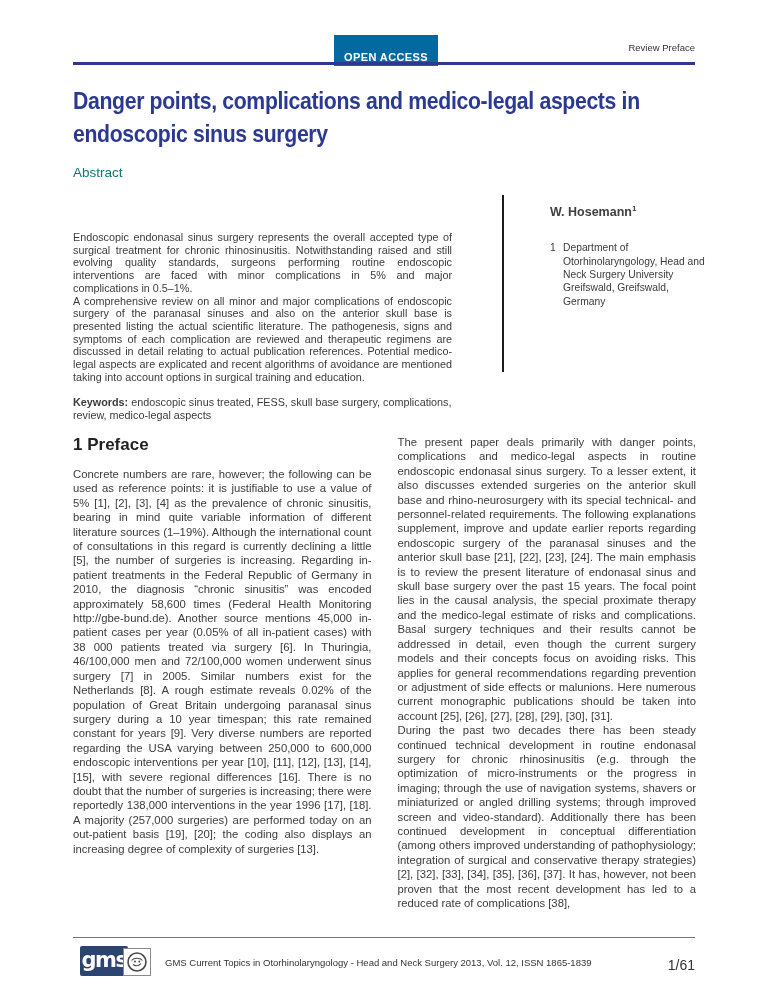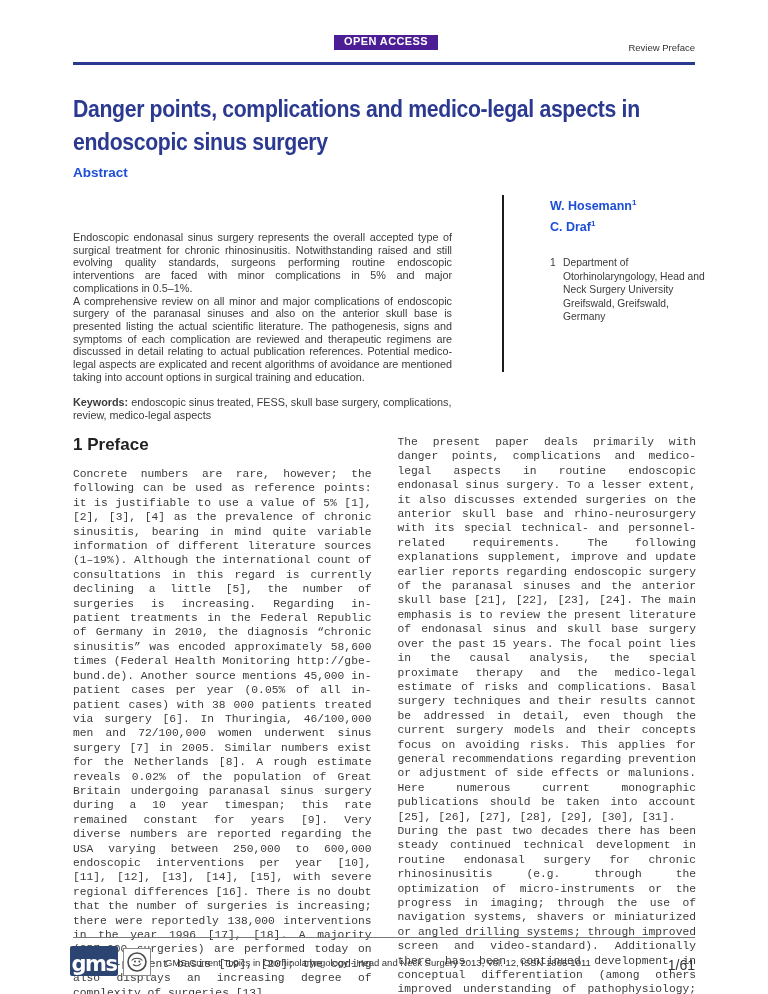--- a/index.html
+++ b/index.html
@@ -6,91 +6,92 @@
   body {
     width: 768px; height: 994px;
     background: #ffffff;
     font-family: "Liberation Sans", sans-serif;
     color: #3b3b3b;
     position: relative;
     overflow: hidden;
   }
   .badge {
     position: absolute; left: 334px; top: 35px;
-    background: #4c1d95; color: #ffffff;
+    background: #0369a1; color: #ffffff;
     font-size: 11px; font-weight: bold; letter-spacing: 0.4px;
-    padding: 0 10px 3px 10px;
+    padding: 16px 10px 3px 10px;
   }
   .review-article {
     position: absolute; right: 73px; top: 42px;
     font-size: 9.5px; color: #333333;
   }
   .rule-blue {
     position: absolute; left: 73px; top: 62px;
     width: 622px; height: 3px; background: #2b3a90;
   }
   .title-wrap {
-    position: absolute; left: 73px; top: 84px; width: 623px; margin-top: 8px;
+    position: absolute; left: 73px; top: 84px; width: 623px;
   }
   .title {
     width: 704px;
     transform: scaleX(0.885); transform-origin: 0 0;
     font-size: 24px; line-height: 33px; font-weight: bold;
     letter-spacing: -0.4px;
     color: #2b3a90;
   }
   .abstract-heading {
     position: absolute; left: 73px; top: 165px;
-    font-size: 13.5px; font-weight: bold; color: #1d4ed8;
+    font-size: 13.5px; font-weight: normal; color: #0f766e;
   }
   .abstract-body {
     position: absolute; left: 73px; top: 190px; width: 379px;
     font-size: 10.8px; line-height: 12.7px; margin-top: 41px;
   }
   .abstract-body p { margin: 0; text-align: justify; }
   .keywords { margin-top: 13px !important; text-align: left !important; }
   .kw-label { font-weight: bold; text-align: center; }
   .author-sep {
     position: absolute; left: 502px; top: 195px;
     width: 2px; height: 177px; background: #1c1c1c;
   }
   .authors-block {
     position: absolute; left: 550px; top: 194px; width: 155px;
   }
   .author-name {
-    font-size: 12.5px; font-weight: bold; color: #1d4ed8;
+    font-size: 12.5px; font-weight: bold; color: #404040;
     line-height: 18px;
+    margin-top: 6px;
   }
   .author-name sup { font-size: 8px; }
   .affiliations { margin-top: 20px; }
   .affiliation {
     display: flex; font-size: 10.3px; line-height: 13.4px; color: #3b3b3b;
   }
   .affil-num { width: 13px; flex: 0 0 13px; }
   .columns {
     position: absolute; left: 73px; top: 435px; width: 623px;
     display: grid; grid-template-columns: 1fr 1fr; column-gap: 26px;
   }
   .section-heading {
     font-size: 17px; line-height: 20px; font-weight: bold;
     color: #222222; margin: 0 0 12px 0;
   }
   .col p {
     margin: 0; text-align: justify;
-    font-size: 11.3px; line-height: 14.4px; font-family: Liberation Mono, monospace;
+    font-size: 11.3px; line-height: 14.4px;
   }
   .footer-rule {
     position: absolute; left: 73px; top: 937px;
     width: 622px; height: 1px; background: #777777;
   }
   .gms-logo-box {
-    position: absolute; left: 70px; top: 946px;
+    position: absolute; left: 80px; top: 946px;
     width: 48px; height: 30px; background: #2c4472;
     border-radius: 2px;
-    display: flex; align-items: flex-end; justify-content: center;
+    display: flex; align-items: center; justify-content: center;
   }
   .gms-logo-text {
     color: #ffffff; font-size: 21px; font-weight: bold;
     letter-spacing: -1.5px; line-height: 1;
     font-family: "DejaVu Sans", sans-serif;
     transform: translateY(-1px);
   }
   .gms-emblem {
     position: absolute; left: 123px; top: 948px;
     width: 26px; height: 26px; background: #ffffff;
@@ -122,21 +123,20 @@
 <div class="abstract-body">
   <p>Endoscopic endonasal sinus surgery represents the overall accepted type of surgical treatment for chronic rhinosinusitis. Notwithstanding raised and still evolving quality standards, surgeons performing routine endoscopic interventions are faced with minor complications in 5% and major complications in 0.5–1%.</p>
   <p>A comprehensive review on all minor and major complications of endoscopic surgery of the paranasal sinuses and also on the anterior skull base is presented listing the actual scientific literature. The pathogenesis, signs and symptoms of each complication are reviewed and therapeutic regimens are discussed in detail relating to actual publication references. Potential medico-legal aspects are explicated and recent algorithms of avoidance are mentioned taking into account options in surgical training and education.</p>
   <p class="keywords"><span class="kw-label">Keywords:</span> <span>endoscopic sinus treated, FESS, skull base surgery, complications, review, medico-legal aspects</span></p>
 </div>
 
 <div class="author-sep"></div>
 
 <div class="authors-block">
   <div class="author-name"><span>W. Hosemann</span><sup>1</sup></div>
-  <div class="author-name"><span>C. Draf</span><sup>1</sup></div>
   <div class="affiliations">
     <div class="affiliation">
       <span class="affil-num">1</span>
       <span>Department of Otorhinolaryngology, Head and Neck Surgery University Greifswald, Greifswald, Germany</span>
     </div>
   </div>
 </div>
 
 <div class="columns">
   <div class="col">
@@ -158,14 +158,14 @@
 <div class="gms-emblem">
   <svg width="24" height="24" viewBox="0 0 24 24">
     <circle cx="12" cy="12" r="9" fill="none" stroke="#4a4a4a" stroke-width="1.6"></circle>
     <path d="M6.5 10.5 C9 7.5, 15 7.5, 17.5 10.5" fill="none" stroke="#4a4a4a" stroke-width="1.1"></path>
     <path d="M8 14.5 C10.5 16.5, 14 16, 16 13.5" fill="none" stroke="#4a4a4a" stroke-width="1.1"></path>
     <circle cx="10" cy="11.5" r="1" fill="#4a4a4a"></circle>
     <circle cx="14.3" cy="11.5" r="1" fill="#4a4a4a"></circle>
   </svg>
 </div>
 
-<div class="footer-journal">GMS Current Topics in Otorhinolaryngology - Head and Neck Surgery 2013, Vol. 12, ISSN 1865-1011</div>
+<div class="footer-journal">GMS Current Topics in Otorhinolaryngology - Head and Neck Surgery 2013, Vol. 12, ISSN 1865-1839</div>
 <div class="footer-page">1/61</div>
 
 </body></html>

